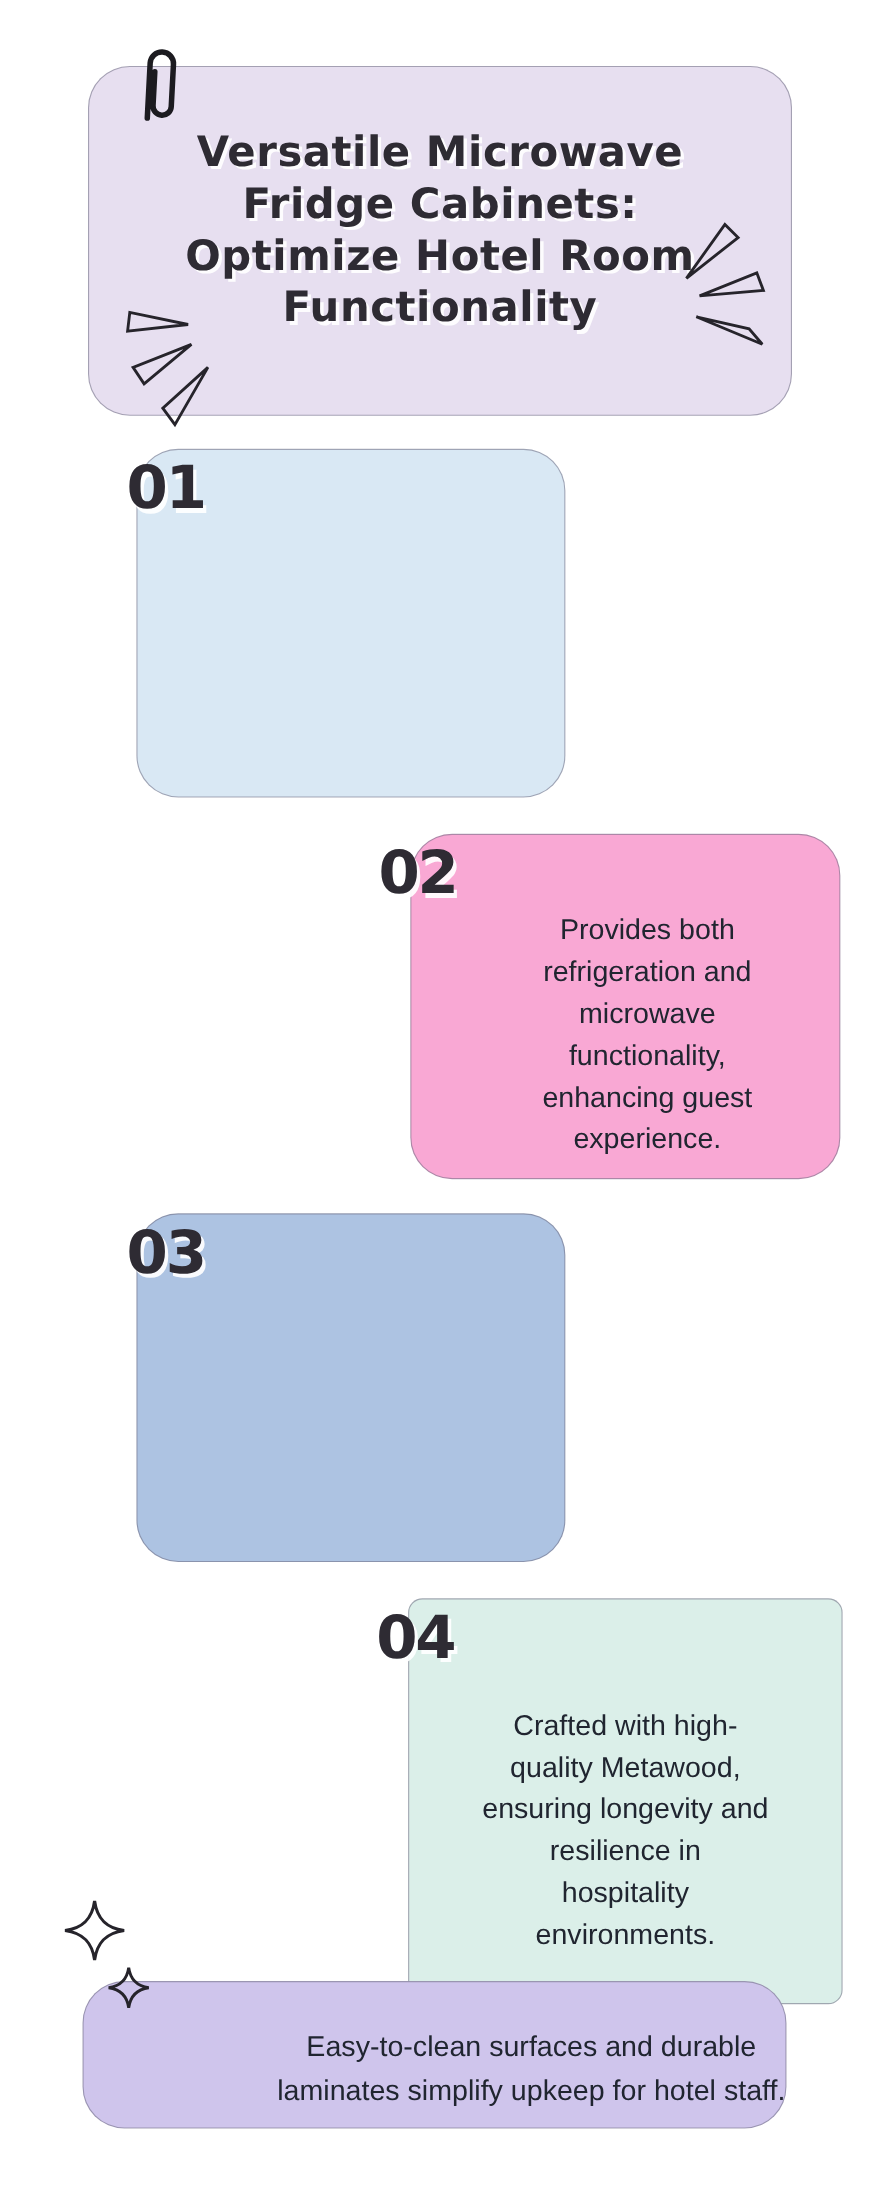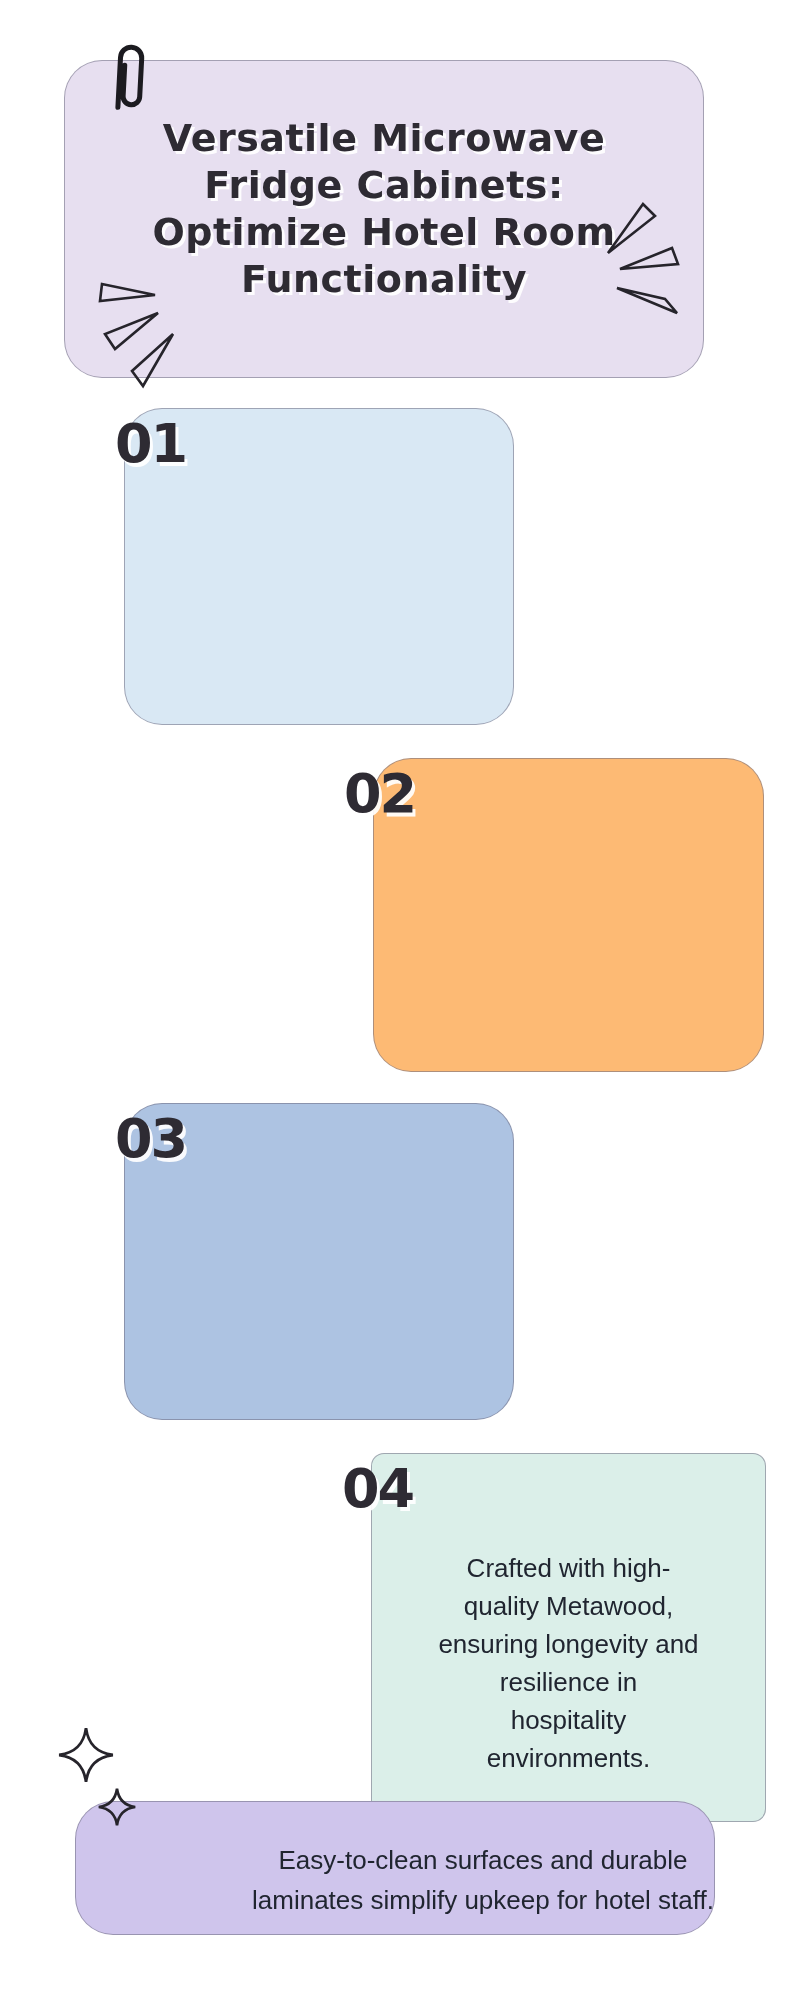--- a/index.html
+++ b/index.html
@@ -14,39 +14,39 @@
     position:absolute;
     border-radius:38px;
     border:1px solid rgba(110,108,130,0.55);
     box-sizing:border-box;
     display:flex;
     flex-direction:column;
     align-items:center;
     justify-content:center;
   }
   .title-card{
-    left:64px;top:60px;width:640px;height:318px;
+    left:80px;top:60px;width:640px;height:318px;
     background:#E7DFF0;
     padding-bottom:20px;
   }
   .title-text{
     margin:0;
     font-family:"DejaVu Sans", sans-serif;
     font-weight:bold;
     font-size:38px;
     line-height:47px;
     letter-spacing:0.5px;
     color:#2E2B33;
     text-align:center;
     white-space:pre-line;
     text-shadow:3px 3px 0 rgba(255,255,255,0.9);
   }
   .step-card{padding-top:50px;margin-left:44px;}
   .c1{left:80px;top:408px;width:390px;height:317px;background:#D9E8F4;}
-  .c2{left:329px;top:758px;width:391px;height:314px;background:#fdba74;padding-left:40px;}
+  .c2{left:329px;top:758px;width:391px;height:314px;background:#f9a8d4;padding-left:40px;}
   .c3{left:80px;top:1103px;width:390px;height:317px;background:#ADC3E2;padding-left:42px;}
   .c4{left:327px;top:1453px;width:395px;height:369px;background:#DBEFE9;border-radius:13px;}
   .step-number{
     position:absolute;
     top:8px;left:-10px;
     font-family:"DejaVu Sans", sans-serif;
     font-weight:bold;
     font-size:54px;
     line-height:1;
     letter-spacing:-2px;
@@ -110,20 +110,26 @@
       </g>
     </svg>
   </section>
 
   <section class="card step-card c1">
     <span class="step-number">01</span>
   </section>
 
   <section class="card step-card c2">
     <span class="step-number">02</span>
+    <p class="card-text">Provides both
+refrigeration and
+microwave
+functionality,
+enhancing guest
+experience.</p>
   </section>
 
   <section class="card step-card c3">
     <span class="step-number">03</span>
   </section>
 
   <section class="card step-card c4">
     <span class="step-number">04</span>
     <p class="card-text">Crafted with high-
 quality Metawood,

